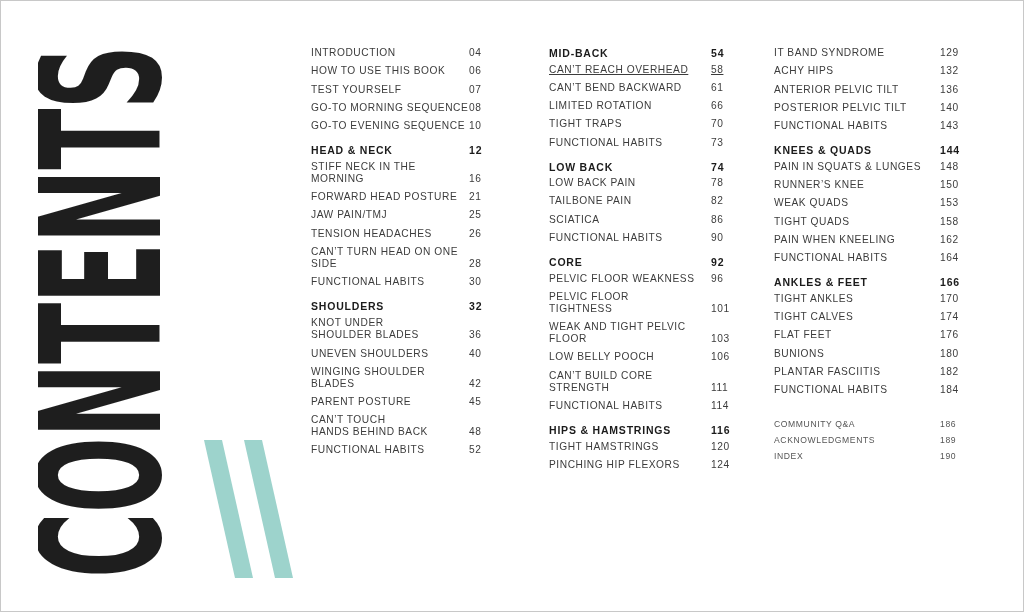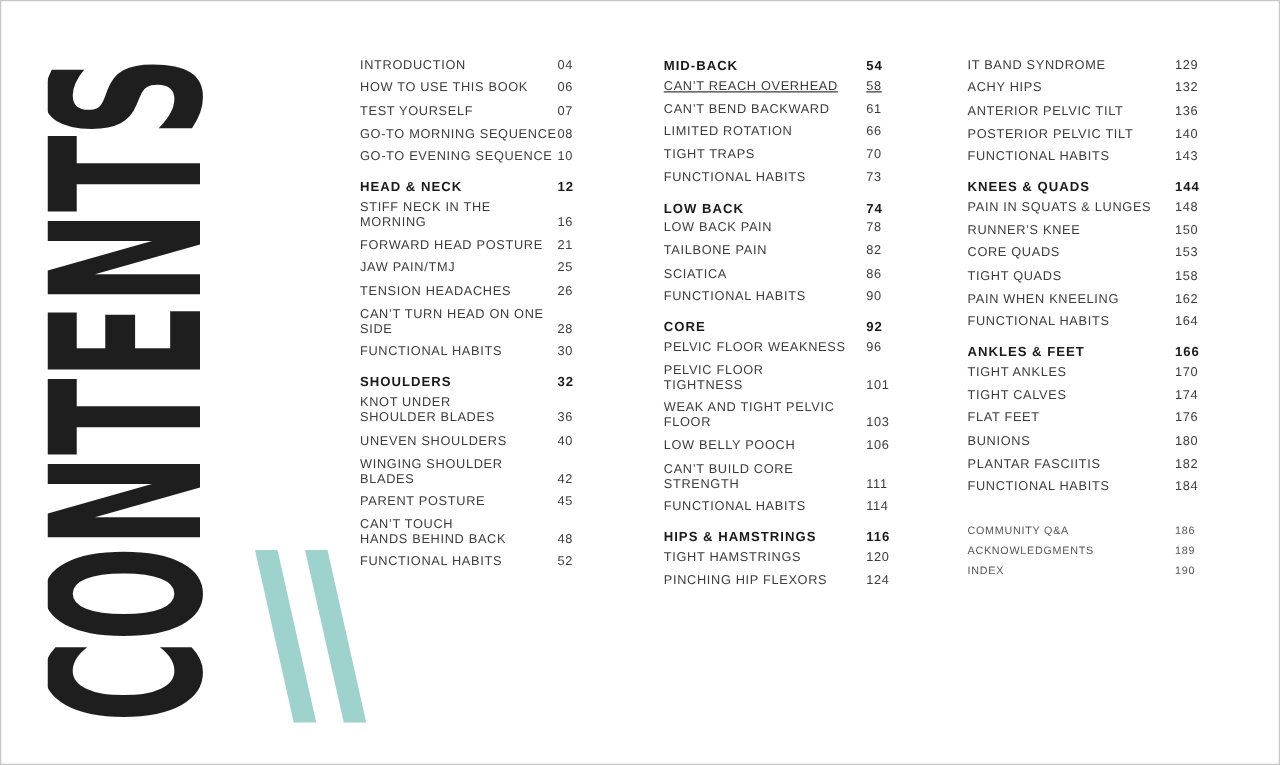--- a/index.html
+++ b/index.html
@@ -17,22 +17,22 @@
   .big-title {
     position: absolute;
     left: 38px; top: 46px;
     width: 138px; height: 532px;
     overflow: hidden;
   }
   .big-title svg { display: block; }
   .stripes { position: absolute; left: 200px; top: 438px; width: 100px; height: 142px; }
 
   .col { position: absolute; top: 44px; }
-  .col1 { left: 288px; width: 180px; }
-  .col2 { left: 531px; width: 182px; }
+  .col1 { left: 311px; width: 180px; }
+  .col2 { left: 549px; width: 182px; }
   .col3 { left: 774px; width: 186px; }
 
   .row {
     display: flex; justify-content: space-between; align-items: flex-end;
     font-size: 10.2px; letter-spacing: 0.55px;
     line-height: 12px;
     color: #3c3c3c;
   }
   .row .t { white-space: pre-line; }
   .row .p { min-width: 22px; text-align: left; }
@@ -260,21 +260,21 @@
       </div>
       <div class="row" style="margin-top: 4.5px;">
         <span class="t">PAIN IN SQUATS &amp; LUNGES</span>
         <span class="p">148</span>
       </div>
       <div class="row" style="margin-top: 6.3px;">
         <span class="t">RUNNER’S KNEE</span>
         <span class="p">150</span>
       </div>
       <div class="row" style="margin-top: 6.3px;">
-        <span class="t">CORE QUADS</span>
+        <span class="t">WEAK QUADS</span>
         <span class="p">153</span>
       </div>
       <div class="row" style="margin-top: 6.3px;">
         <span class="t">TIGHT QUADS</span>
         <span class="p">158</span>
       </div>
       <div class="row" style="margin-top: 6.3px;">
         <span class="t">PAIN WHEN KNEELING</span>
         <span class="p">162</span>
       </div>

